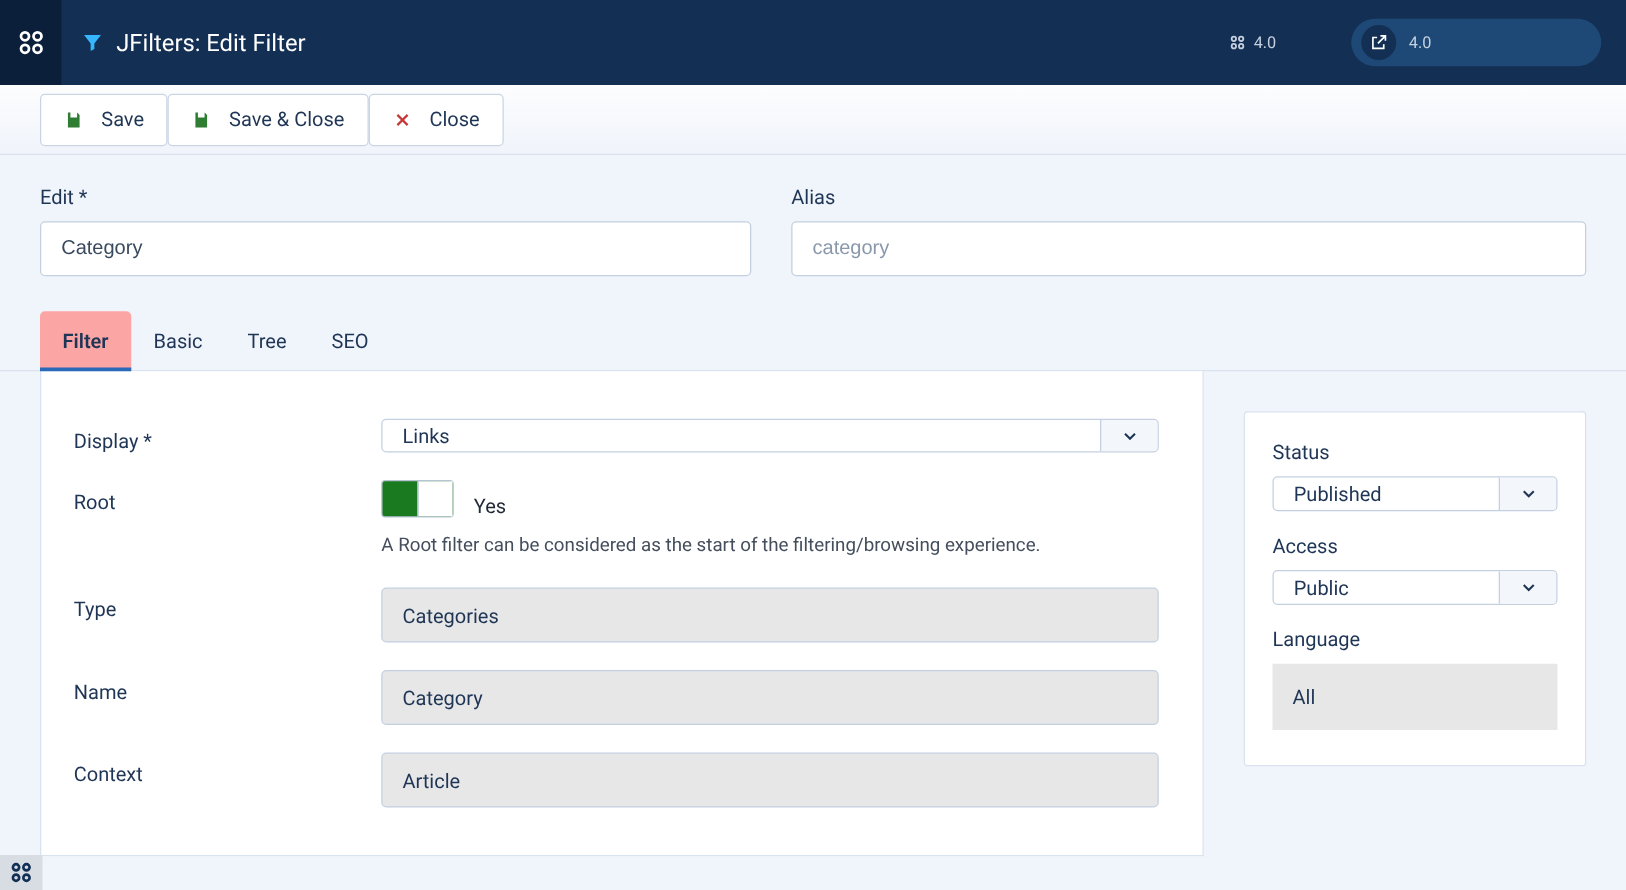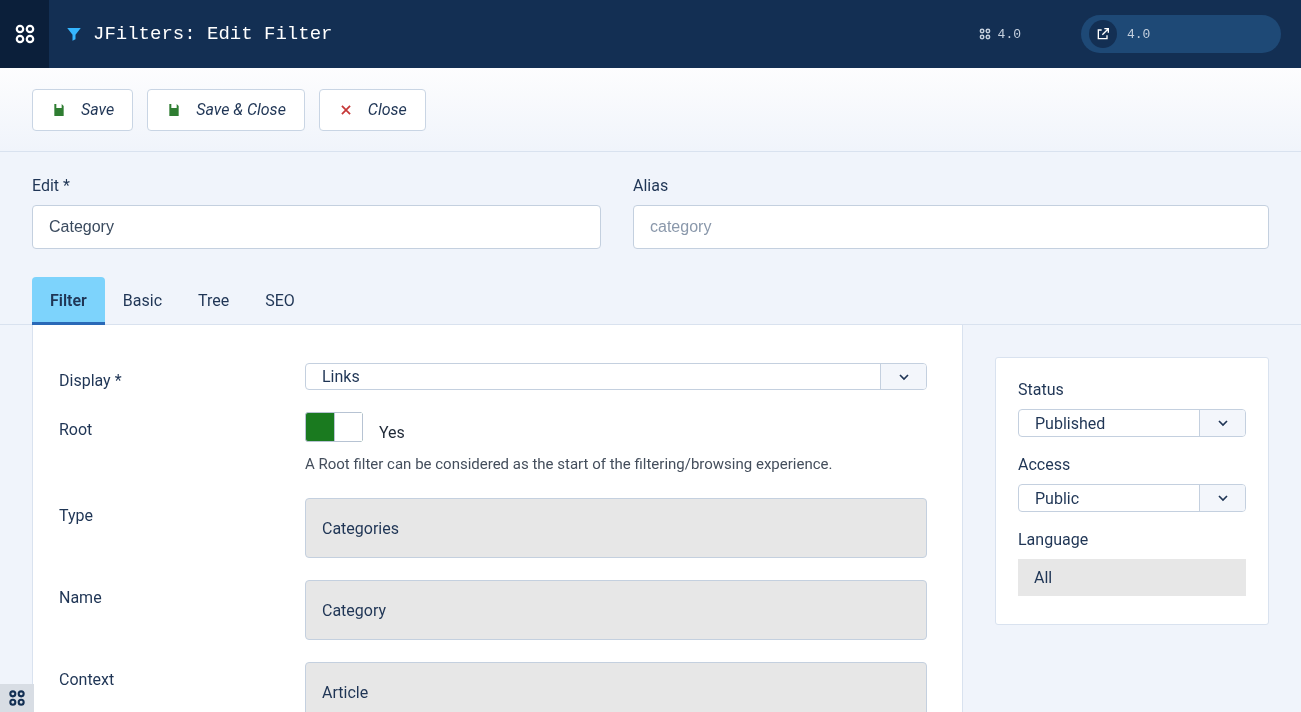--- a/index.html
+++ b/index.html
@@ -14,21 +14,20 @@
   position: relative;
 }
 
 
 .header {
   height: 68px;
   background: #132f53;
   display: flex;
   align-items: center;
   color: #fff;
-  font-family: Liberation Mono, monospace;
 }
 .header-logo {
   width: 49px;
   height: 68px;
   background: #0b1f3a;
   display: flex;
   align-items: center;
   justify-content: center;
 }
 .header-title-wrap {
@@ -56,27 +55,25 @@
   color:#c5d0de;
   min-width: 200px;
 }
 .header-badge2 .circle {
   width:28px; height:28px; border-radius:50%;
   background:#132f53; display:flex; align-items:center; justify-content:center;
 }
 
 
 .toolbar {
-  height: 84px;
+  height: 56px;
   background: linear-gradient(#fdfdfe, #f0f4fb);
   border-bottom: 1px solid #d9e2ef;
   display:flex; align-items:center;
-  gap: 14px;
   padding: 0 32px;
-  font-style: italic;
 }
 .btn {
   height: 42px;
   background:#fff;
   border:1px solid #c9d5e4;
   border-radius:4px;
   display:flex; align-items:center;
   gap:14px;
   padding:0 18px;
   font-size:16px;
@@ -119,21 +116,21 @@
 }
 .tab {
   padding: 14px 18px 14px 18px;
   font-size:16px;
   color:#1f3555;
   cursor:pointer;
   position:relative;
 }
 .tab.active {
   font-weight:600;
-  background:#7dd3fc;
+  background:#fca5a5;
   border-top-left-radius:4px;
   border-top-right-radius:4px;
 }
 .tab.active::after {
   content:"";
   position:absolute;
   left:0; right:0; bottom:-1px;
   height:3px; background:#2a69b7;
 }
 
@@ -188,21 +185,21 @@
 .select .select-text {
   flex:1; padding:0 16px; font-size:16px; color:#1f3555;
 }
 .select .select-caret {
   width:46px; height:100%;
   border-left:1px solid #c4d0df;
   background:#f3f6fb;
   display:flex; align-items:center; justify-content:center;
 }
 .readonly-input {
-  height:60px;
+  height:44px;
   border:1px solid #c4d0df;
   border-radius:4px;
   background:#e7e7e7;
   padding:0 16px;
   font-size:16px;
   color:#1f3555;
   display:flex;
   align-items:center;
 }
 .toggle-wrap {
@@ -239,21 +236,21 @@
   display:flex; align-items:center; overflow:hidden;
 }
 .side-select .select-text { flex:1; padding:0 16px; font-size:16px; color:#1f3555;}
 .side-select .select-caret {
   width:46px; height:100%;
   border-left:1px solid #c4d0df;
   background:#f3f6fb;
   display:flex; align-items:center; justify-content:center;
 }
 .side-readonly {
-  height:37px;
+  height:53px;
   background:#e7e7e7;
   padding:0 16px;
   font-size:16px;
   color:#1f3555;
   display:flex; align-items:center;
 }
 
 
 .corner-logo {
   position:absolute;

